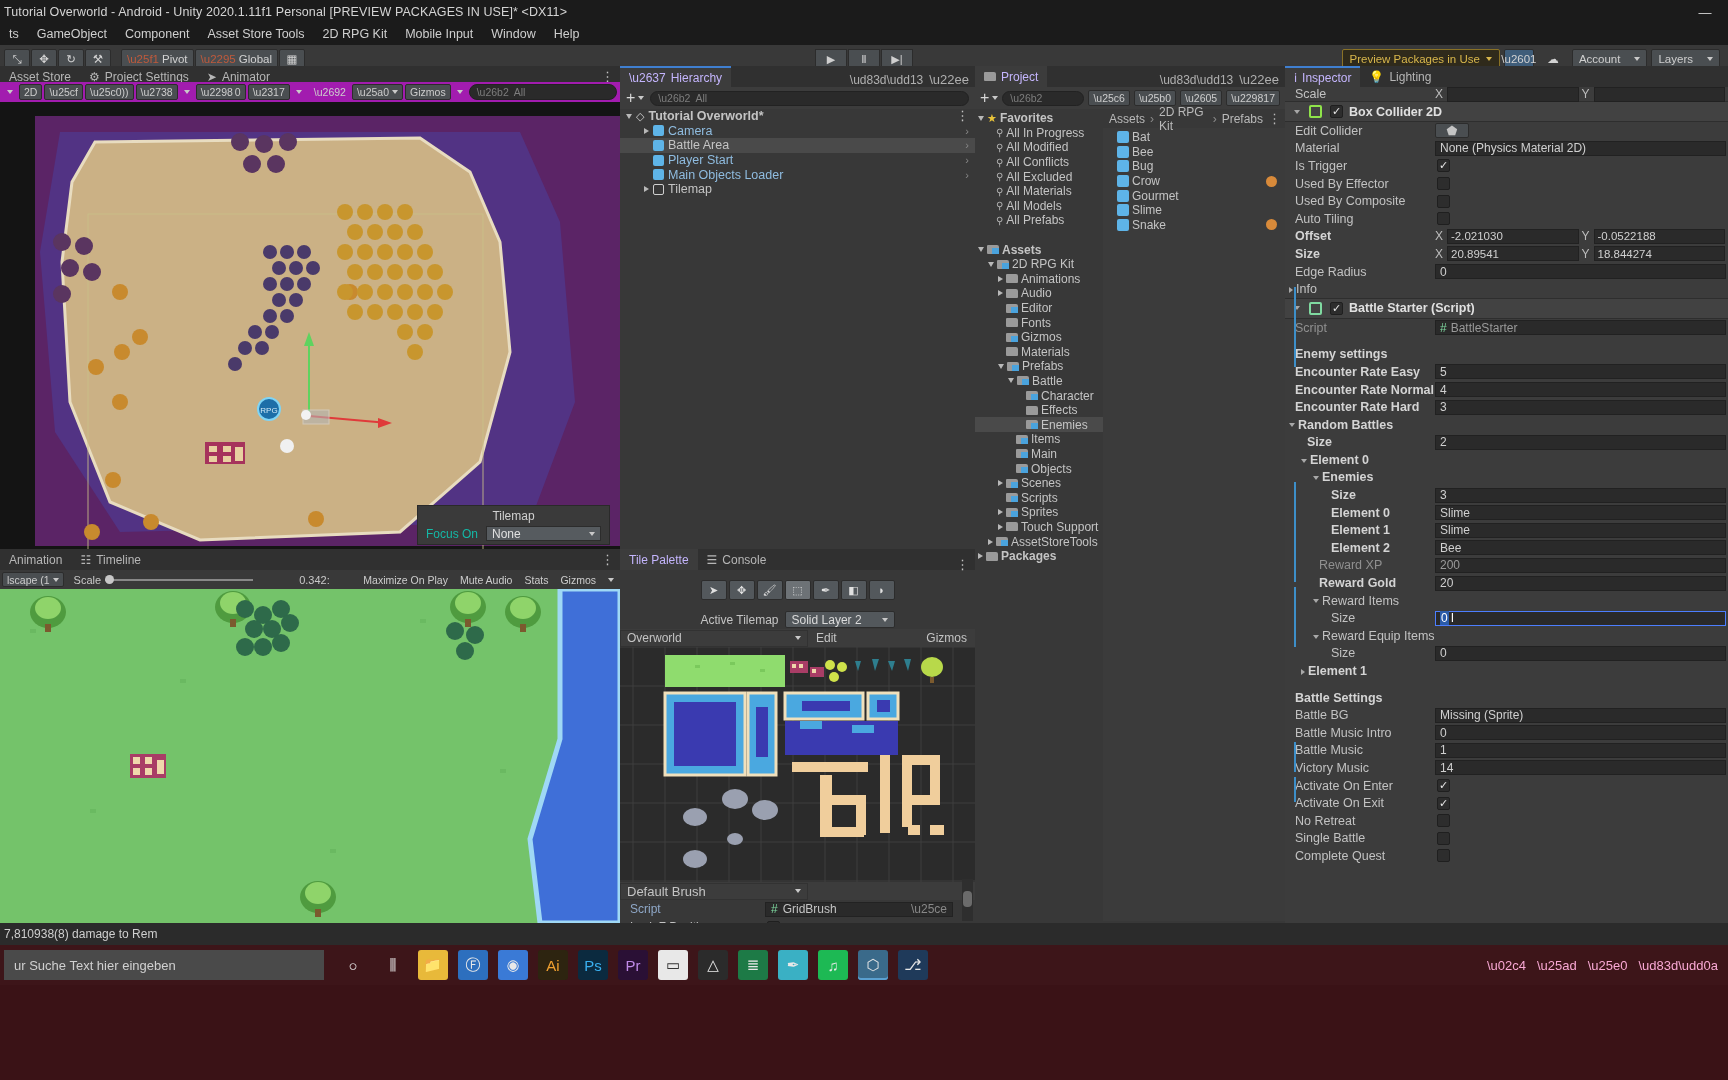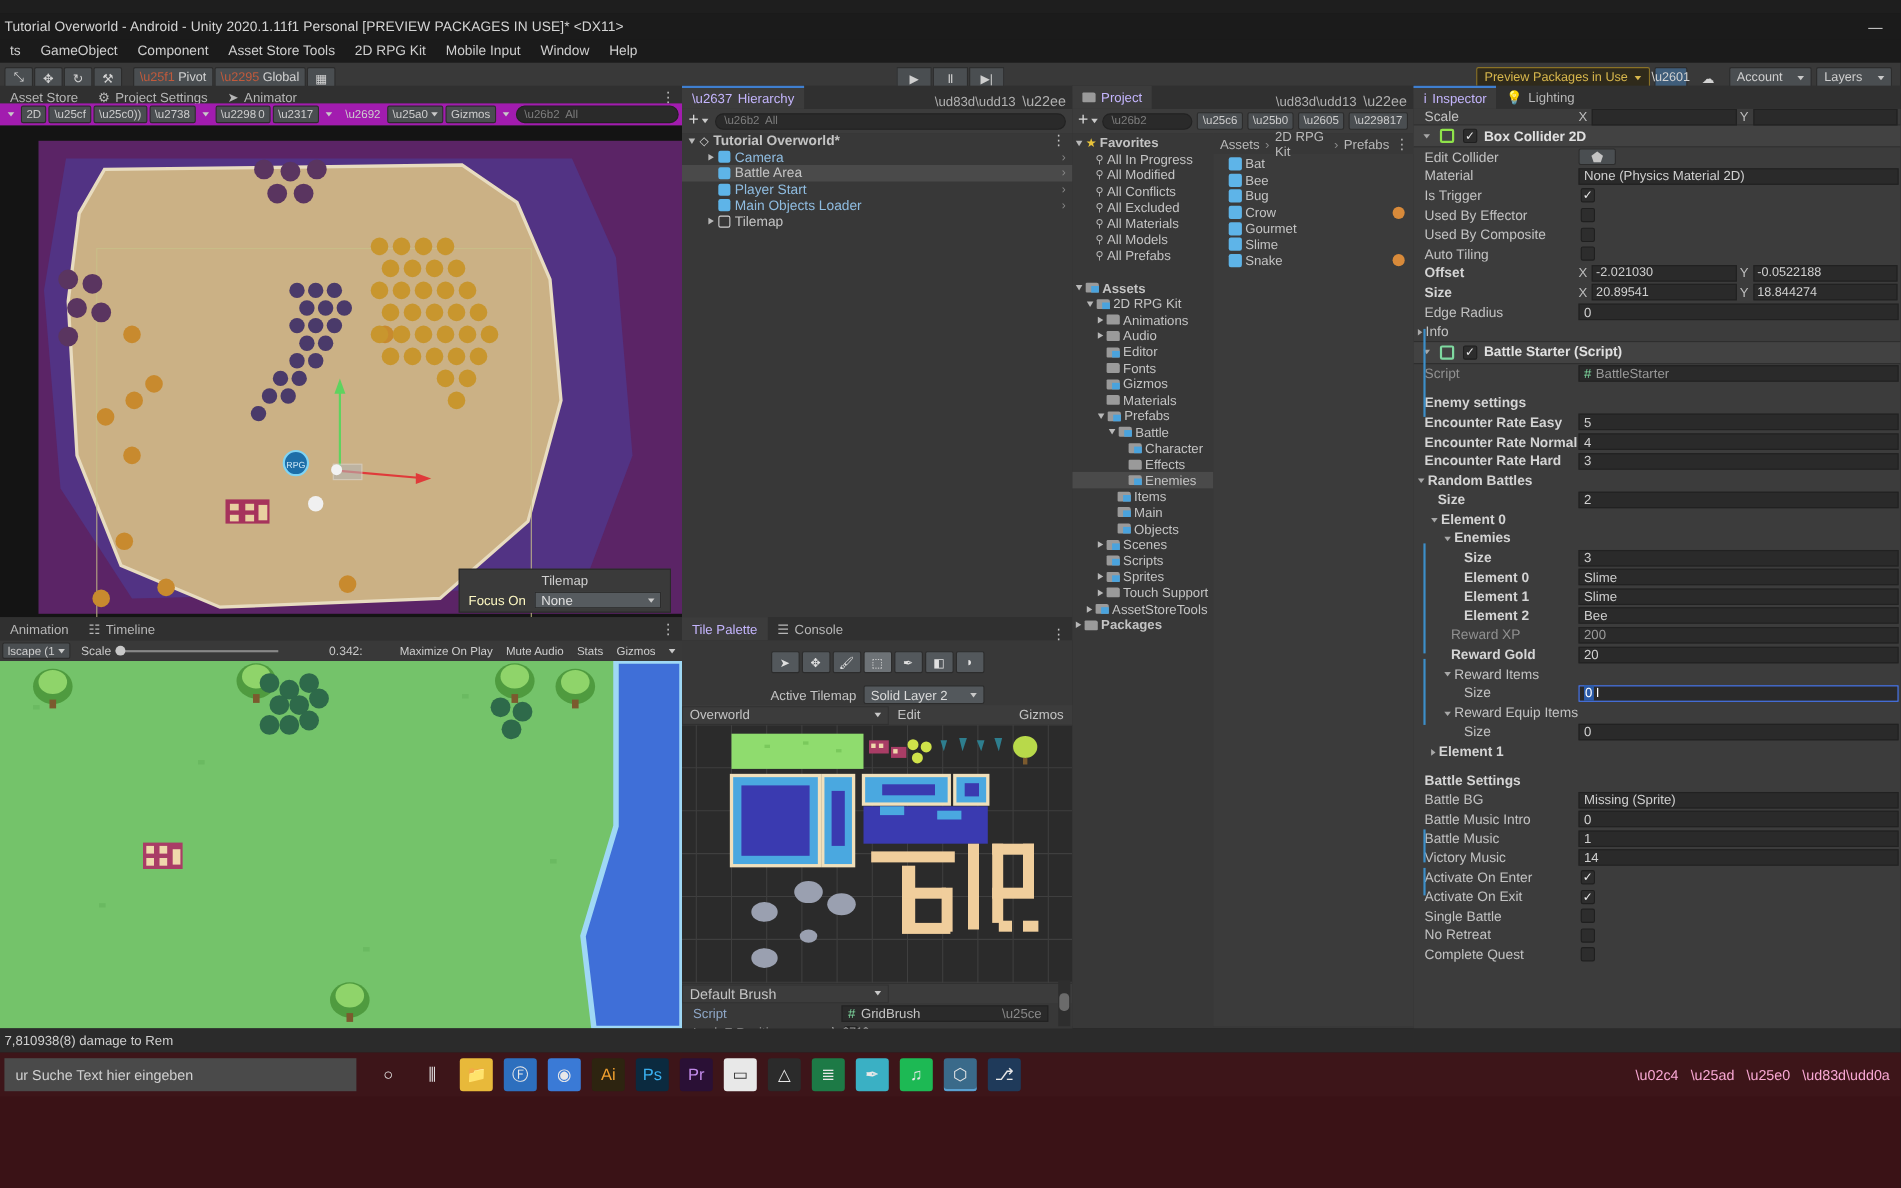--- a/index.html
+++ b/index.html
@@ -1,18 +1,18 @@
 <!DOCTYPE html>
 <html><head>
 <meta charset="utf-8">
 <style>
   * { box-sizing: border-box; margin:0; padding:0; }
   html,body { width:1728px; height:1080px; overflow:hidden; background:#1e1e1e;
     font-family:"Liberation Sans", sans-serif; font-size:13px; color:#c4c4c4; }
-  #root { position:relative; width:1728px; height:972px;margin-top:12px; }
+  #root { position:relative; width:1728px; height:972px; }
 
   
   .titlebar { position:absolute; left:0; top:0; width:1728px; height:24px;
      background:#1b1b1b; color:#d4d4d4; display:flex; align-items:center; }
   .titlebar .title { padding-left:4px; font-size:12.5px; white-space:nowrap; letter-spacing:.1px;}
   .wbtns { margin-left:auto; display:flex; height:24px; }
   .wbtn { width:46px; height:24px; display:flex; align-items:center; justify-content:center;
      color:#d6d6d6; font-size:13px; }
 
   
@@ -412,21 +412,21 @@
       <g transform="translate(258,296)">
         <circle cx="11" cy="11" r="11" fill="#1d6ea8" stroke="#7fd4f5" stroke-width="2"></circle>
         <text x="11" y="15" font-size="8" fill="#cfe9f7" text-anchor="middle" font-family="Liberation Sans">RPG</text>
       </g>
     </svg>
 
     
     <div style="position:absolute;left:417px;top:403px;width:193px;height:40px;background:#3a3a3a;border:1px solid #2a2a2a;">
       <div style="text-align:center;font-size:12px;color:#d0d0d0;padding-top:3px">Tilemap</div>
       <div style="display:flex;align-items:center;gap:8px;padding:3px 8px 0 8px;">
-        <span style="font-size:12px;color:#fef9c3">Focus On</span>
+        <span style="font-size:12px;color:#14b8a6">Focus On</span>
         <div style="flex:1;height:15px;background:#565b5f;border:1px solid #2c2c2c;display:flex;align-items:center;padding:0 5px;justify-content:space-between">
           <span style="font-size:12px;color:#e0e0e0">None</span>
           <span class="caret"></span>
         </div>
       </div>
     </div>
   </div>
 
   <div class="gv-tabs" id="gvTabs">
       <div class="tab">
@@ -1168,25 +1168,25 @@
           </div>
           <div class="irow">
             <div class="ilabel" style="padding-left: 10px;"><span>Activate On Enter</span></div>
             <div class="cbox">✓</div>
           </div>
           <div class="irow">
             <div class="ilabel" style="padding-left: 10px;"><span>Activate On Exit</span></div>
             <div class="cbox">✓</div>
           </div>
           <div class="irow">
+            <div class="ilabel" style="padding-left: 10px;"><span>No Retreat</span></div>
+            <div class="cbox"></div>
+          </div>
+          <div class="irow">
             <div class="ilabel" style="padding-left: 10px;"><span>Single Battle</span></div>
-            <div class="cbox"></div>
-          </div>
-          <div class="irow">
-            <div class="ilabel" style="padding-left: 10px;"><span>No Retreat</span></div>
             <div class="cbox"></div>
           </div>
           <div class="irow">
             <div class="ilabel" style="padding-left: 10px;"><span>Complete Quest</span></div>
             <div class="cbox"></div>
           </div>
         </div>
     <div class="accent-bar" style="top: 200px; height: 80px;"></div>
         <div class="accent-bar" style="top: 395px; height: 100px;"></div>
         <div class="accent-bar" style="top: 500px; height: 60px;"></div>

